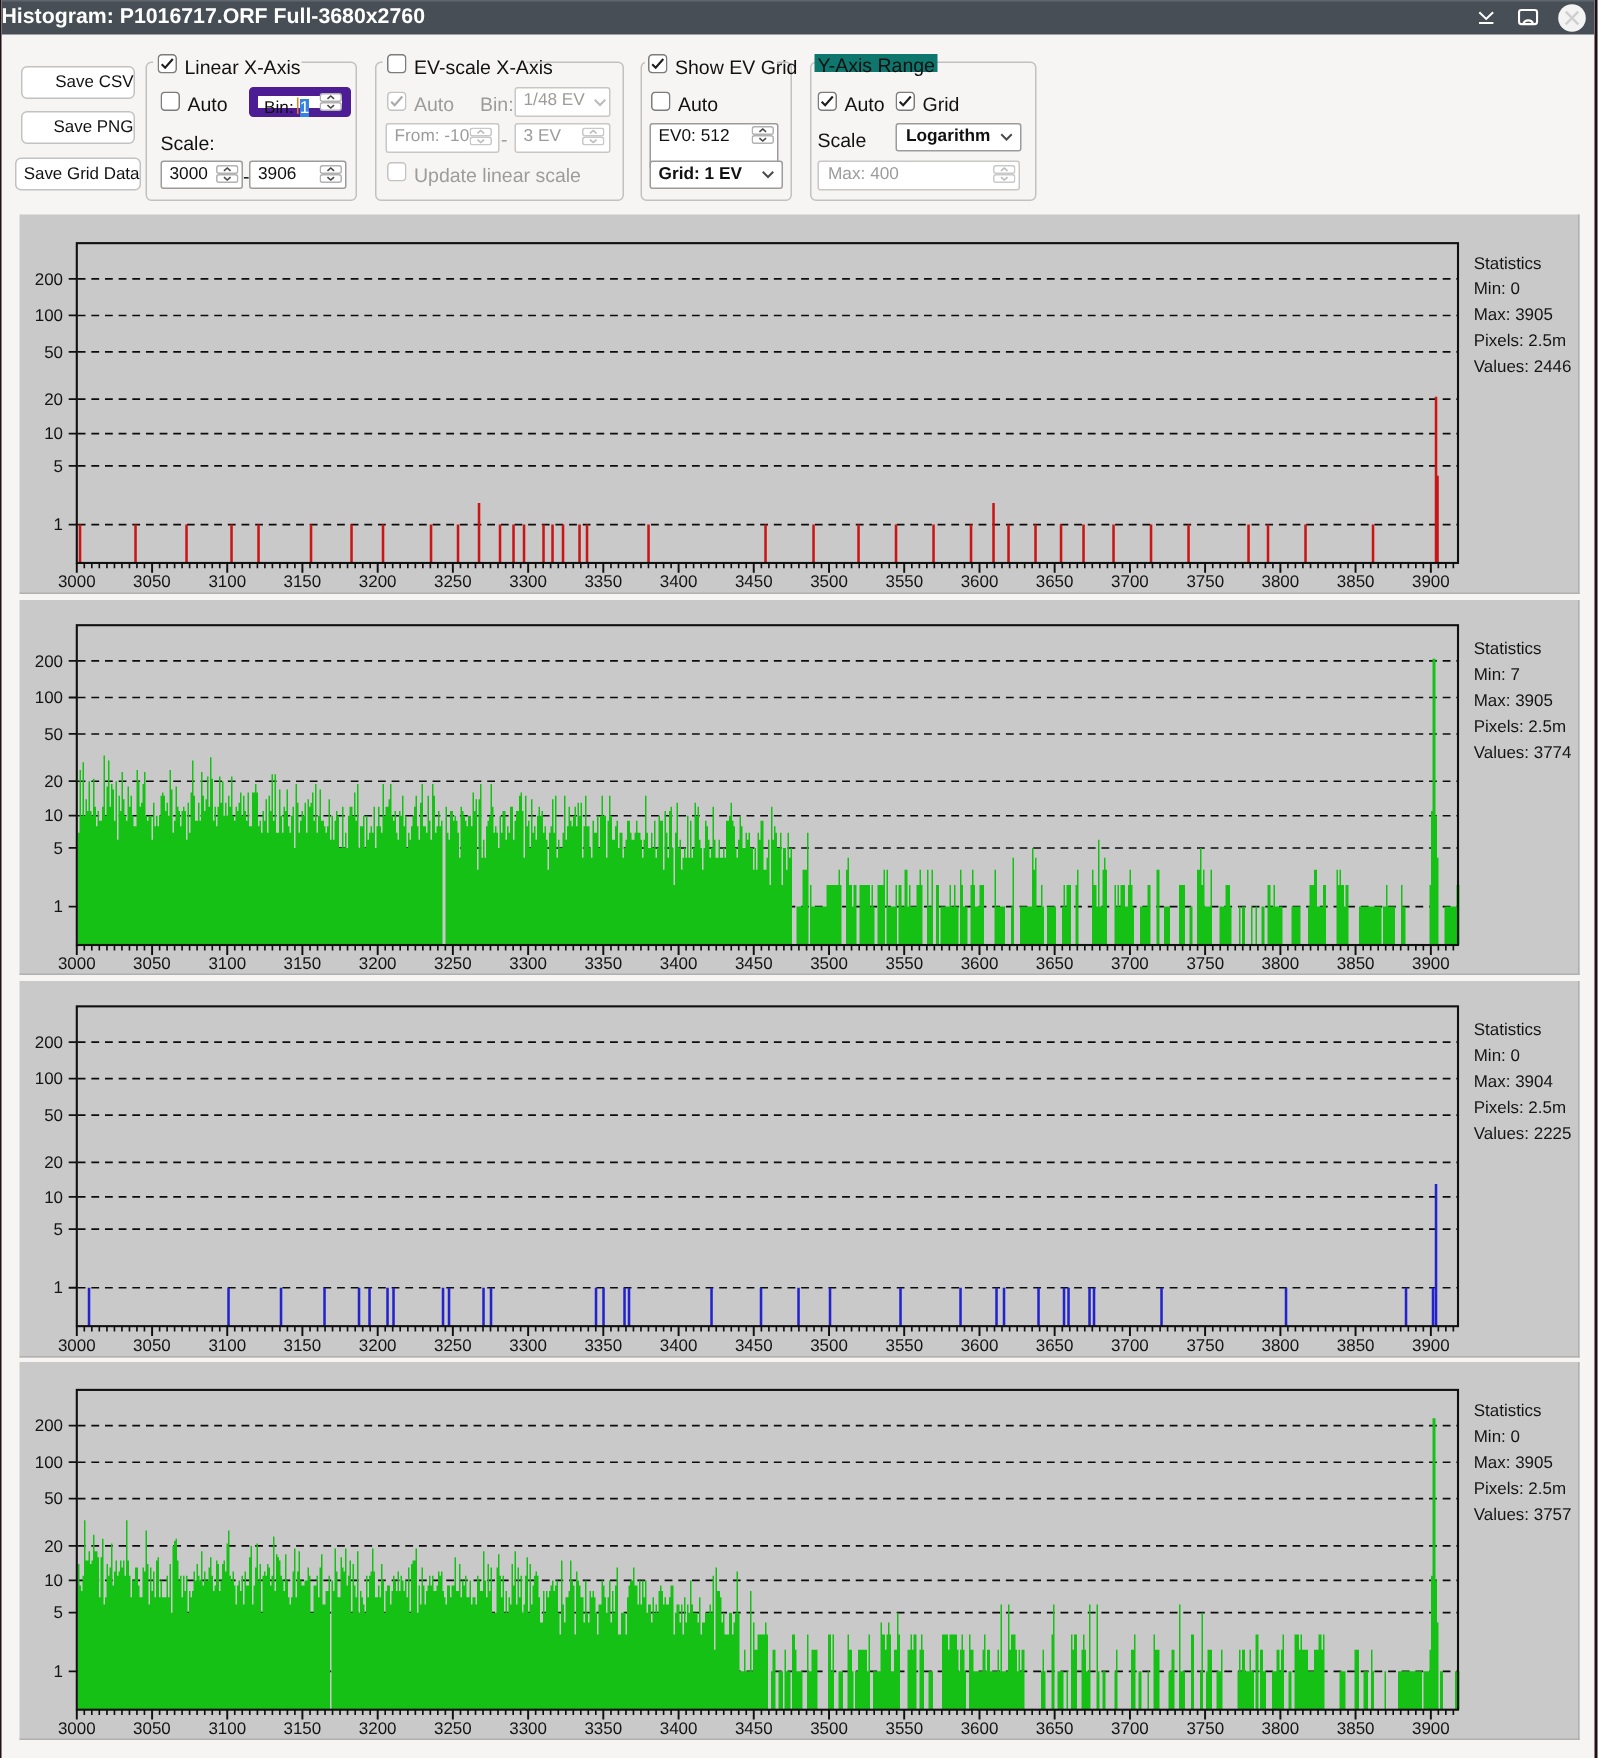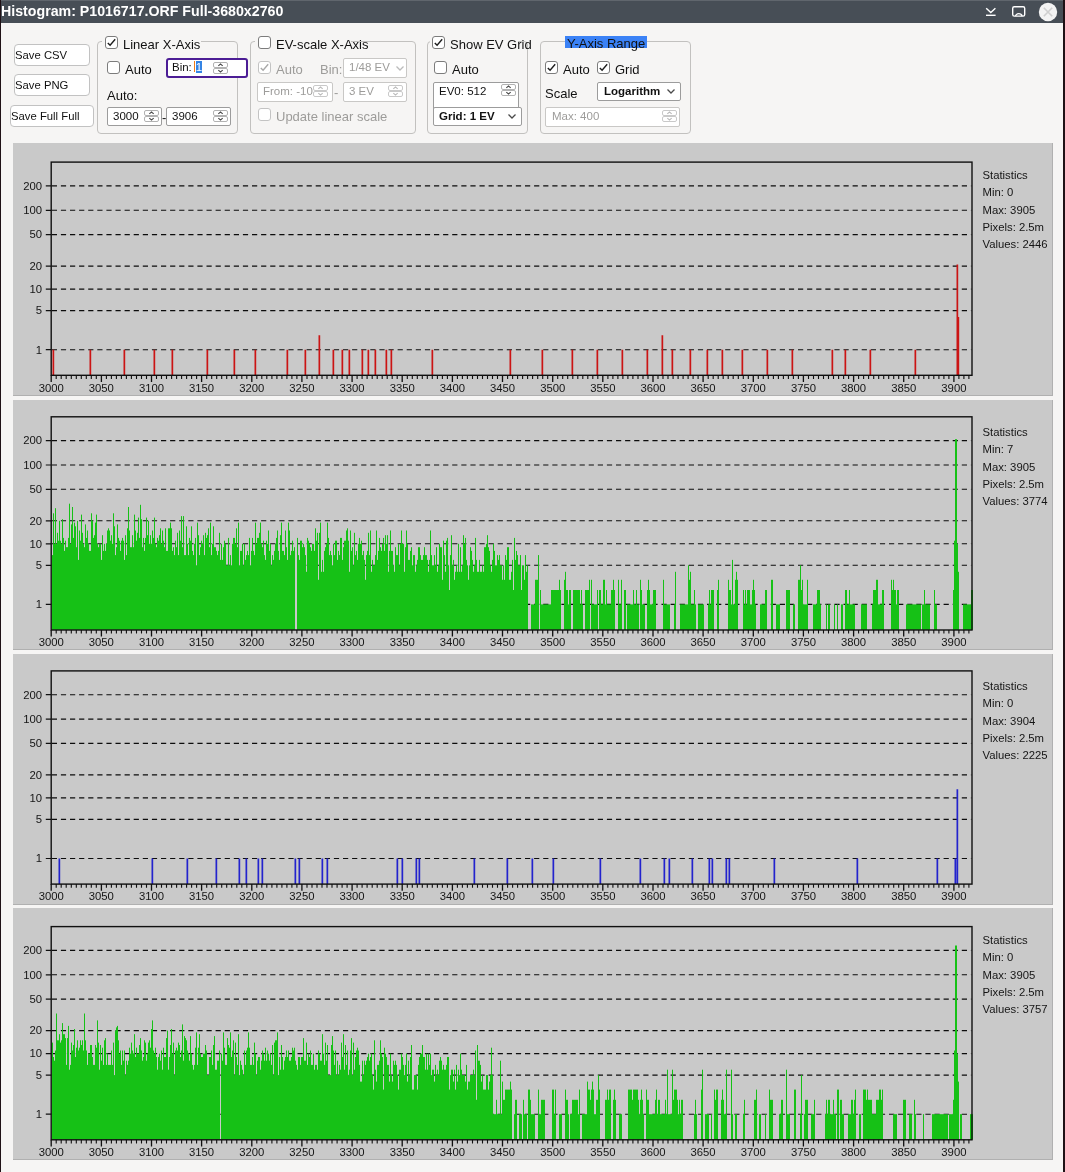--- a/index.html
+++ b/index.html
@@ -2,21 +2,21 @@
 <html><head><meta charset="utf-8"><style>
 *{margin:0;padding:0;box-sizing:border-box}
 html,body{width:1065px;height:1172px;overflow:hidden}
 body{font-family:"Liberation Sans",sans-serif;background:#f6f5f4;position:relative;
 border-left:1px solid #1f1116;border-right:2px solid #1f1116}
 .abs{position:absolute}
 .titlebar{position:absolute;left:0;top:0;width:100%;height:23px;background:#474e56;border-top:1px solid #60666d}
 .title{position:absolute;width:100%;text-align:left;top:3px;color:#fff;font-size:14.2px;font-weight:bold;letter-spacing:0}
 .panel{position:absolute;left:12px;width:1040px;background:#c9c9c9;overflow:hidden;border-right:1px solid #b0b0b0;border-bottom:1px solid #b0b0b0}
 .btn{position:absolute;background:#fff;border:1px solid #c2c2c2;border-radius:4px;
-font-size:11.3px;color:#111;text-align:left}
+font-size:11.3px;color:#111;text-align:right}
 .grp{position:absolute;border:1px solid #c2c1bf;border-radius:4px}
 .grptitle{position:absolute;background:#f6f5f4;height:12px}
 .lbl{position:absolute;font-size:13px;color:#111;white-space:nowrap}
 .dis{color:#9d9c9a}
 .spin{position:absolute;background:#fff;border:1px solid #9c9c9c;border-radius:2px;font-size:11.5px;color:#111;white-space:nowrap}
 .spin.dis{border-color:#c9c8c6;color:#9d9c9a}
 .combo{position:absolute;background:#fff;border:1px solid #9c9c9c;border-radius:2px;font-size:11.5px;font-weight:bold;color:#111;white-space:nowrap}
 </style></head><body>
 <div class="titlebar"></div>
 <div class="title">Histogram: P1016717.ORF Full-3680x2760</div>
@@ -27,40 +27,40 @@
 <svg class="abs" style="left:1010px;top:5px" width="16" height="13" viewBox="0 0 16 13">
 <rect x="1.7" y="1.7" width="12" height="9.4" rx="1.6" fill="none" stroke="#fff" stroke-width="1.4"></rect>
 <path d="M4.4 11A3.6 3.6 0 0 1 11.2 11" fill="none" stroke="#fff" stroke-width="1.4"></path>
   </svg>
 <svg class="abs" style="left:1037px;top:2px" width="20" height="20" viewBox="0 0 20 20">
 <circle cx="10" cy="10" r="9.2" fill="#f3f3f3"></circle>
 <path d="M5.8 5.8L14.2 14.2M14.2 5.8L5.8 14.2" stroke="#cfcfcf" stroke-width="1.6"></path>
   </svg>
 <div class="btn" style="left:13px;top:44px;width:76px;height:22px;line-height:21px">Save CSV</div>
 <div class="btn" style="left:13px;top:74px;width:76px;height:22px;line-height:21px">Save PNG</div>
-<div class="btn" style="left:9px;top:105px;width:84px;height:22px;line-height:21px">Save Full Full</div>
+<div class="btn" style="left:9px;top:105px;width:84px;height:22px;line-height:21px">Save Grid Data</div>
 <div class="grp" style="left:96px;top:41px;width:141px;height:93px"></div>
 <div class="grptitle" style="left:101px;top:36px;width:99px"></div>
 <svg style="position:absolute;left:104px;top:36px" width="13" height="13" viewBox="0 0 13 13">
     <rect x="0.5" y="0.5" width="12" height="12" rx="2.5" fill="#fff" stroke="#7c7c7c"></rect>
     <path d="M2.8 6.9L5.1 9.2L10.2 3.3" fill="none" stroke="#1d1d1d" stroke-width="1.4"></path>
   </svg>
 <div class="lbl" style="left:122px;top:37px">Linear X-Axis</div>
 <svg style="position:absolute;left:106px;top:61px" width="13" height="13" viewBox="0 0 13 13">
     <rect x="0.5" y="0.5" width="12" height="12" rx="2.5" fill="#fff" stroke="#7c7c7c"></rect>
   </svg>
 <div class="lbl" style="left:124px;top:62px">Auto</div>
-<div class="spin" style="left:165px;top:58px;width:82px;height:20px;border:2px solid #4c1d95;border-radius:3px;padding:1px 0 0 4px">Bin:<span style="display:inline-block;width:1.5px;height:11px;background:#ef7b18;vertical-align:-1px;margin:0 0.5px 0 2px"></span><span style="background:#3584e4;color:#fff">1</span></div>
+<div class="spin" style="left:165px;top:58px;width:68px;height:20px;border:6px solid #4c1d95;border-radius:3px;padding:1px 0 0 4px">Bin:<span style="display:inline-block;width:1.5px;height:11px;background:#ef7b18;vertical-align:-1px;margin:0 0.5px 0 2px"></span><span style="background:#3584e4;color:#fff">1</span></div>
 <svg style="position:absolute;left:212px;top:62px" width="15" height="12" viewBox="0 0 15 12">
     <rect x="0.5" y="0.5" width="14" height="5" rx="1.5" fill="#fff" stroke="#b2b2b2"></rect>
     <rect x="0.5" y="6.5" width="14" height="5" rx="1.5" fill="#fff" stroke="#b2b2b2"></rect>
     <path d="M5.3 3.9L7.5 2L9.7 3.9" fill="none" stroke="#4a4a4a" stroke-width="1.1"></path>
     <path d="M5.3 8.1L7.5 10L9.7 8.1" fill="none" stroke="#4a4a4a" stroke-width="1.1"></path>
   </svg>
-<div class="lbl" style="left:106px;top:88px">Auto:</div>
+<div class="lbl" style="left:106px;top:88px">Scale:</div>
 <div class="spin" style="left:106px;top:107px;width:55px;height:19px;padding:2px 0 0 5px">3000</div>
 <svg style="position:absolute;left:143px;top:110px" width="15" height="12" viewBox="0 0 15 12">
     <rect x="0.5" y="0.5" width="14" height="5" rx="1.5" fill="#fff" stroke="#b2b2b2"></rect>
     <rect x="0.5" y="6.5" width="14" height="5" rx="1.5" fill="#fff" stroke="#b2b2b2"></rect>
     <path d="M5.3 3.9L7.5 2L9.7 3.9" fill="none" stroke="#4a4a4a" stroke-width="1.1"></path>
     <path d="M5.3 8.1L7.5 10L9.7 8.1" fill="none" stroke="#4a4a4a" stroke-width="1.1"></path>
   </svg>
 <div class="lbl" style="left:161px;top:110px">-</div>
 <div class="spin" style="left:165px;top:107px;width:65px;height:19px;padding:2px 0 0 5px">3906</div>
 <svg style="position:absolute;left:212px;top:110px" width="15" height="12" viewBox="0 0 15 12">
@@ -120,21 +120,21 @@
     <rect x="0.5" y="0.5" width="14" height="5" rx="1.5" fill="#fff" stroke="#b2b2b2"></rect>
     <rect x="0.5" y="6.5" width="14" height="5" rx="1.5" fill="#fff" stroke="#b2b2b2"></rect>
     <path d="M5.3 3.9L7.5 2L9.7 3.9" fill="none" stroke="#4a4a4a" stroke-width="1.1"></path>
     <path d="M5.3 8.1L7.5 10L9.7 8.1" fill="none" stroke="#4a4a4a" stroke-width="1.1"></path>
   </svg>
 <div class="combo" style="left:432px;top:107px;width:89px;height:19px;padding:2px 0 0 5px">Grid: 1 EV</div>
 <svg style="position:absolute;left:506px;top:113px" width="10" height="7" viewBox="0 0 10 7">
     <path d="M1.5 1.5L5 5L8.5 1.5" fill="none" stroke="#4a4a4a" stroke-width="1.3"></path>
   </svg>
 <div class="grp" style="left:539px;top:41px;width:151px;height:93px"></div>
-<div class="grptitle lbl" style="left:564px;top:36px;background:#3b82f6;padding:0 2px">Y-Axis Range</div>
+<div class="grptitle lbl" style="left:542px;top:36px;background:#0f766e;padding:0 2px">Y-Axis Range</div>
 <svg style="position:absolute;left:544px;top:61px" width="13" height="13" viewBox="0 0 13 13">
     <rect x="0.5" y="0.5" width="12" height="12" rx="2.5" fill="#fff" stroke="#7c7c7c"></rect>
     <path d="M2.8 6.9L5.1 9.2L10.2 3.3" fill="none" stroke="#1d1d1d" stroke-width="1.4"></path>
   </svg>
 <div class="lbl" style="left:562px;top:62px">Auto</div>
 <svg style="position:absolute;left:596px;top:61px" width="13" height="13" viewBox="0 0 13 13">
     <rect x="0.5" y="0.5" width="12" height="12" rx="2.5" fill="#fff" stroke="#7c7c7c"></rect>
     <path d="M2.8 6.9L5.1 9.2L10.2 3.3" fill="none" stroke="#1d1d1d" stroke-width="1.4"></path>
   </svg>
 <div class="lbl" style="left:614px;top:62px">Grid</div>

